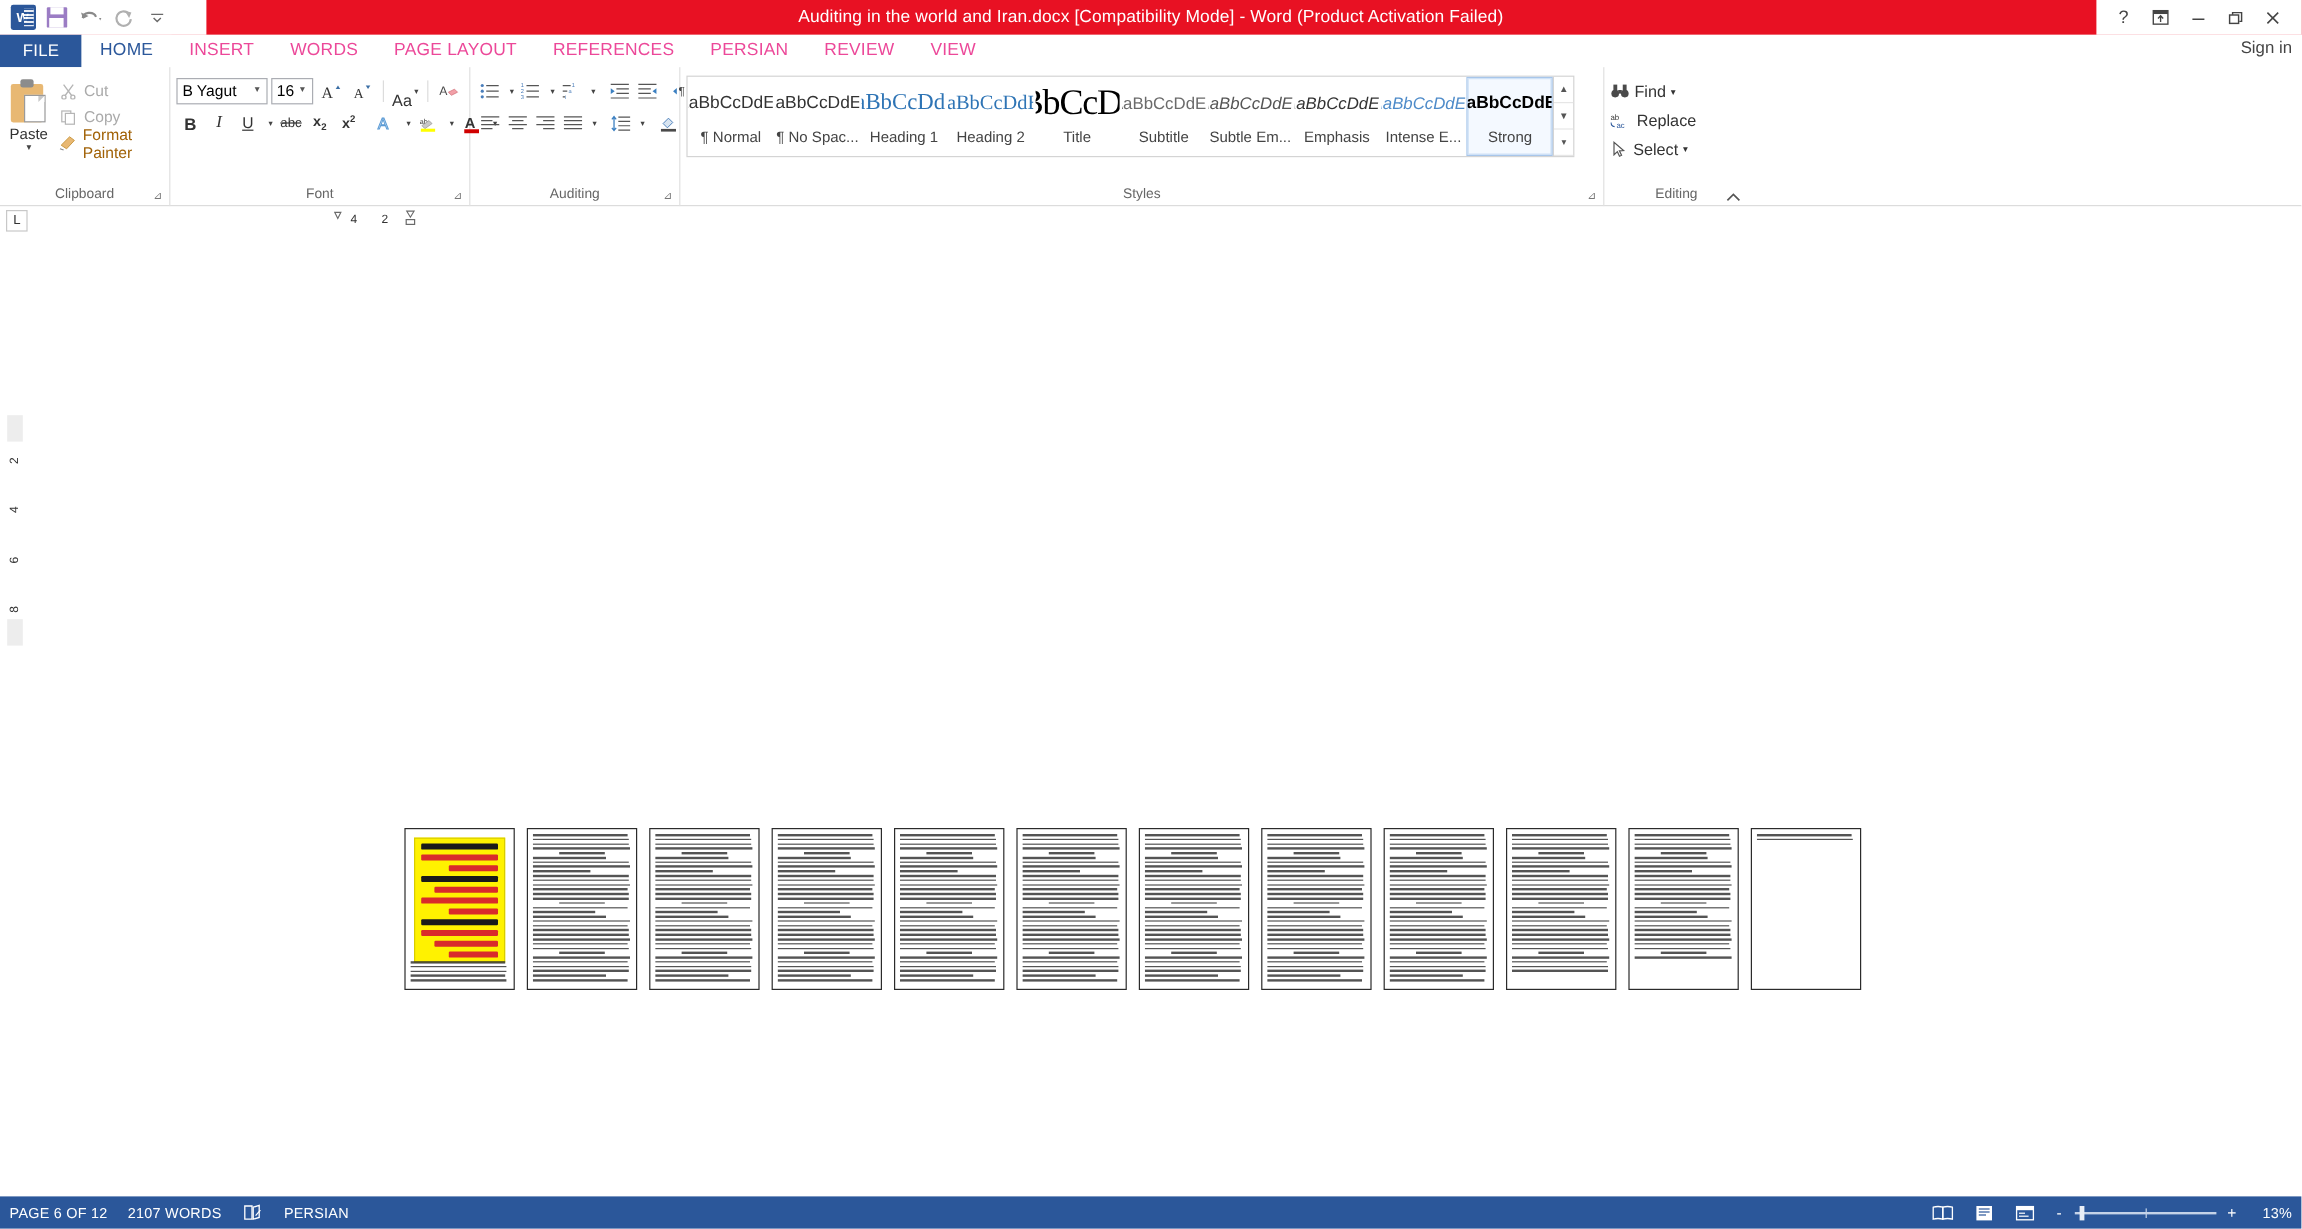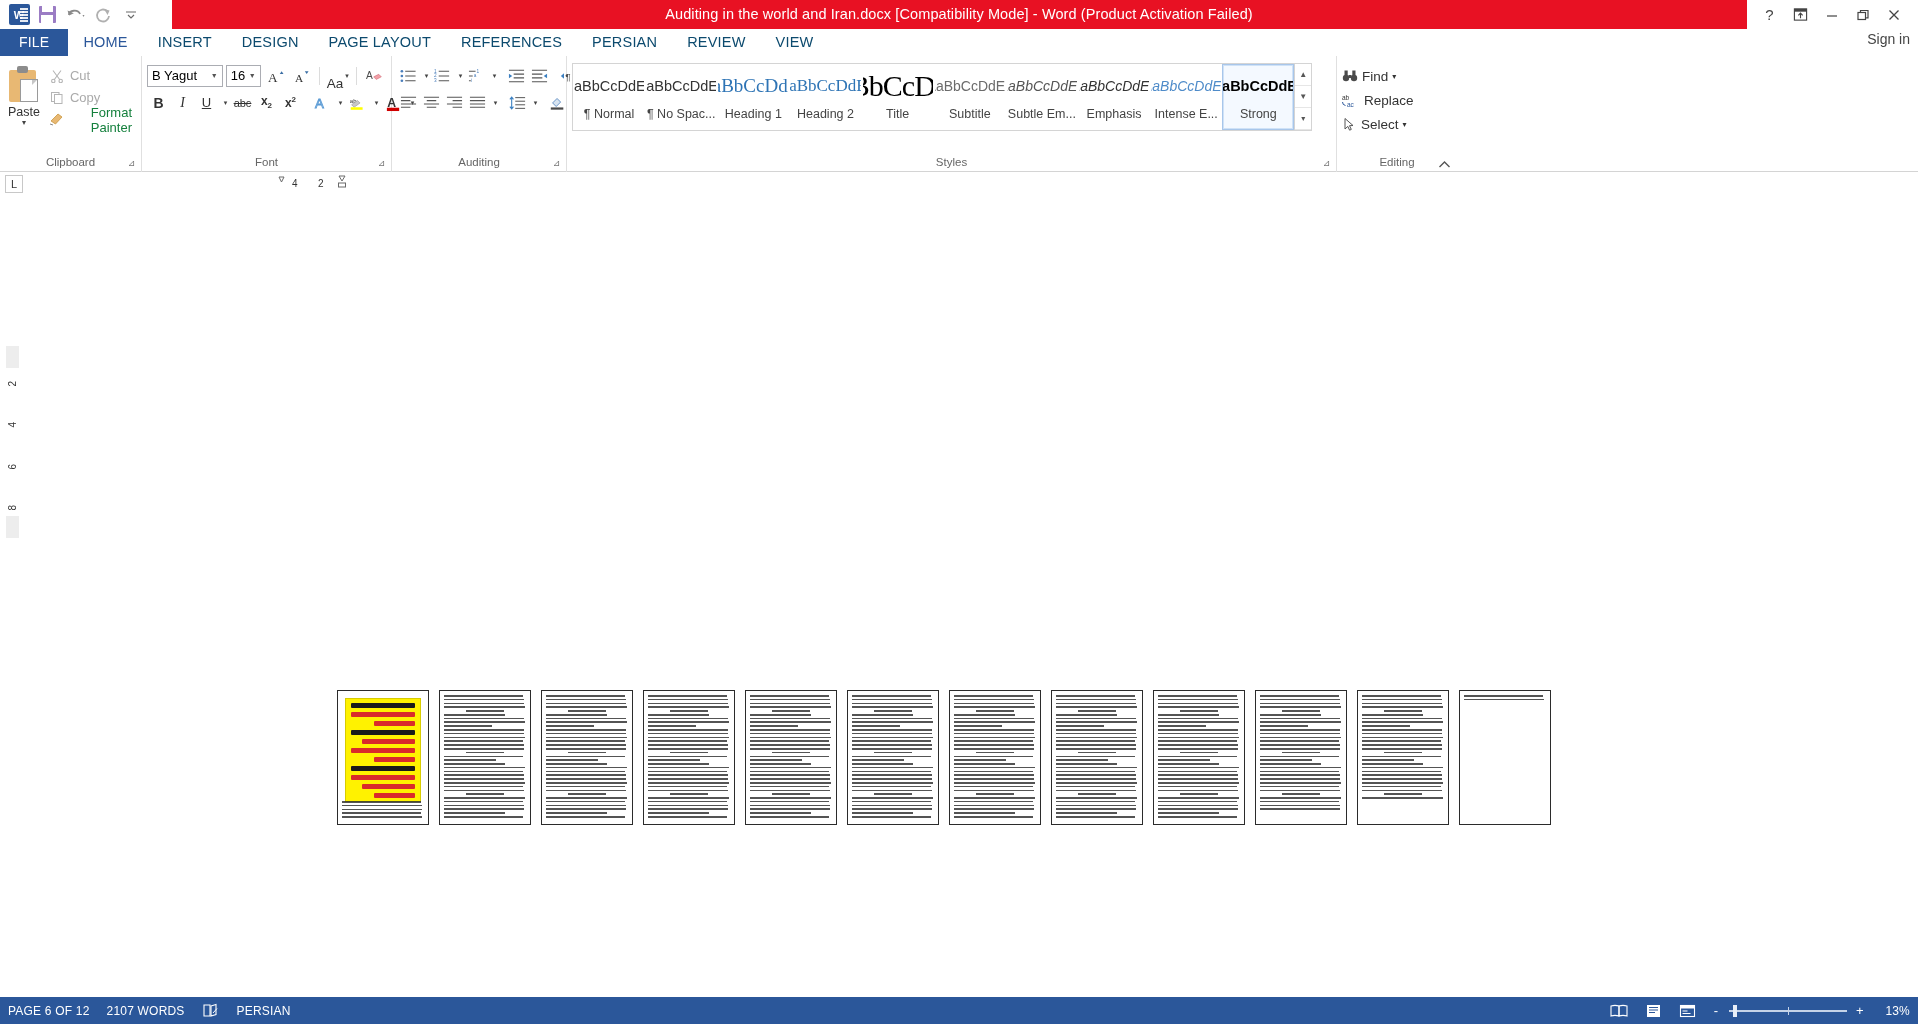--- a/index.html
+++ b/index.html
@@ -46,21 +46,21 @@
   }
   .wc-btn {
     width: 29px; height: 26px; display: flex; align-items: center; justify-content: center;
     color: #444; font-size: 15px;
   }
   .wc-btn svg { display: block; }
 
   
   .tabsrow { height: 27px; background: #fff; display: flex; align-items: flex-end; position: relative; flex: 0 0 27px;}
   .tab {
-    padding: 0 15px; height: 27px; line-height: 27px; font-size: 14.5px; color: #0c4a6e;
+    padding: 0 15px; height: 27px; line-height: 27px; font-size: 14.5px; color: #ec4899;
     letter-spacing: .2px;
   }
   .tab.file { background: #2b579a; color: #fff; font-size: 14px; padding: 0 19px; }
   .tab.active { color: #2b579a; background: #fff; }
   .signin {
     position: absolute; right: 8px; top: 2px; font-size: 14px; color: #444;
   }
 
   
   .ribbon {
@@ -81,21 +81,21 @@
   .paste-btn { width: 48px; display: flex; flex-direction: column; align-items: center; padding-top: 3px;}
   .paste-ico { width: 34px; height: 38px; position: relative; }
   .paste-ico .board { position: absolute; left: 2px; top: 4px; width: 27px; height: 32px; background: #e8b873; border-radius: 2px; }
   .paste-ico .clip { position: absolute; left: 10px; top: 0px; width: 11px; height: 7px; background: #8c8c8c; border-radius: 2px;}
   .paste-ico .page { position: absolute; left: 13px; top: 13px; width: 18px; height: 23px; background: #fff; border: 1px solid #9a9a9a; }
   .paste-ico .page::before{content:"";position:absolute;right:-1px;top:-1px;border-width:0 0 6px 6px;border-style:solid;border-color:transparent transparent #fff #c7c7c7;}
   .paste-label { font-size: 12.5px; color: #333; margin-top: 1px; }
   .paste-caret { font-size: 8px; color: #444; line-height: 7px; }
   .clip-cmds { display: flex; flex-direction: column; gap: 1px; padding-top: 2px;}
   .cmd { display: flex; align-items: center; gap: 5px; height: 21px; padding: 0 4px; font-size: 13px; color: #aaa;}
-  .cmd.enabled { color: #15803d; text-align: right; }
+  .cmd.enabled { color: #a16207; }
   .cmd .ico { width: 16px; height: 16px; display:flex; align-items:center; justify-content:center; }
 
   
   .g-font { width: 250px; }
   .font-row1 { display: flex; align-items: center; gap: 3px; padding-top: 4px;}
   .font-row2 { display: flex; align-items: center; gap: 1px; padding-top: 4px;}
   .combo {
     height: 22px; border: 1px solid #abadb3; background: #fff; display: flex;
     align-items: center; font-size: 13px; color: #000; padding-left: 4px; position: relative;
   }
@@ -265,21 +265,21 @@
             <path d="M2.5 2.5 L11.5 11.5 M11.5 2.5 L2.5 11.5" stroke="#444" stroke-width="1.3"></path>
           </svg>
       </div>
     </div>
   </div>
 
   <div class="tabsrow">
     <div class="tab file">FILE</div>
     <div class="tab active">HOME</div>
     <div class="tab">INSERT</div>
-    <div class="tab">DESIGN</div>
+    <div class="tab">WORDS</div>
     <div class="tab">PAGE LAYOUT</div>
     <div class="tab">REFERENCES</div>
     <div class="tab">PERSIAN</div>
     <div class="tab">REVIEW</div>
     <div class="tab">VIEW</div>
     <div class="signin">Sign in</div>
   </div>
 
   <div class="ribbon">
 

